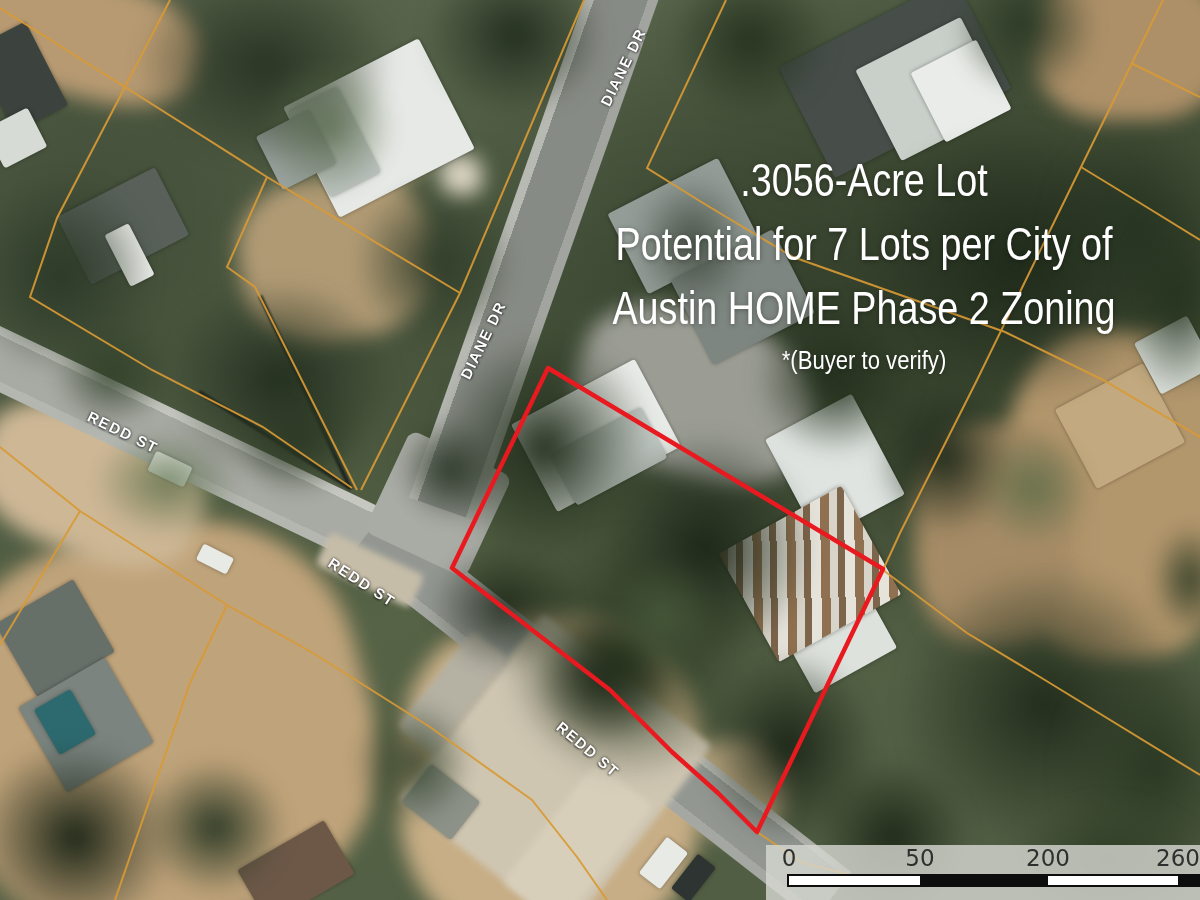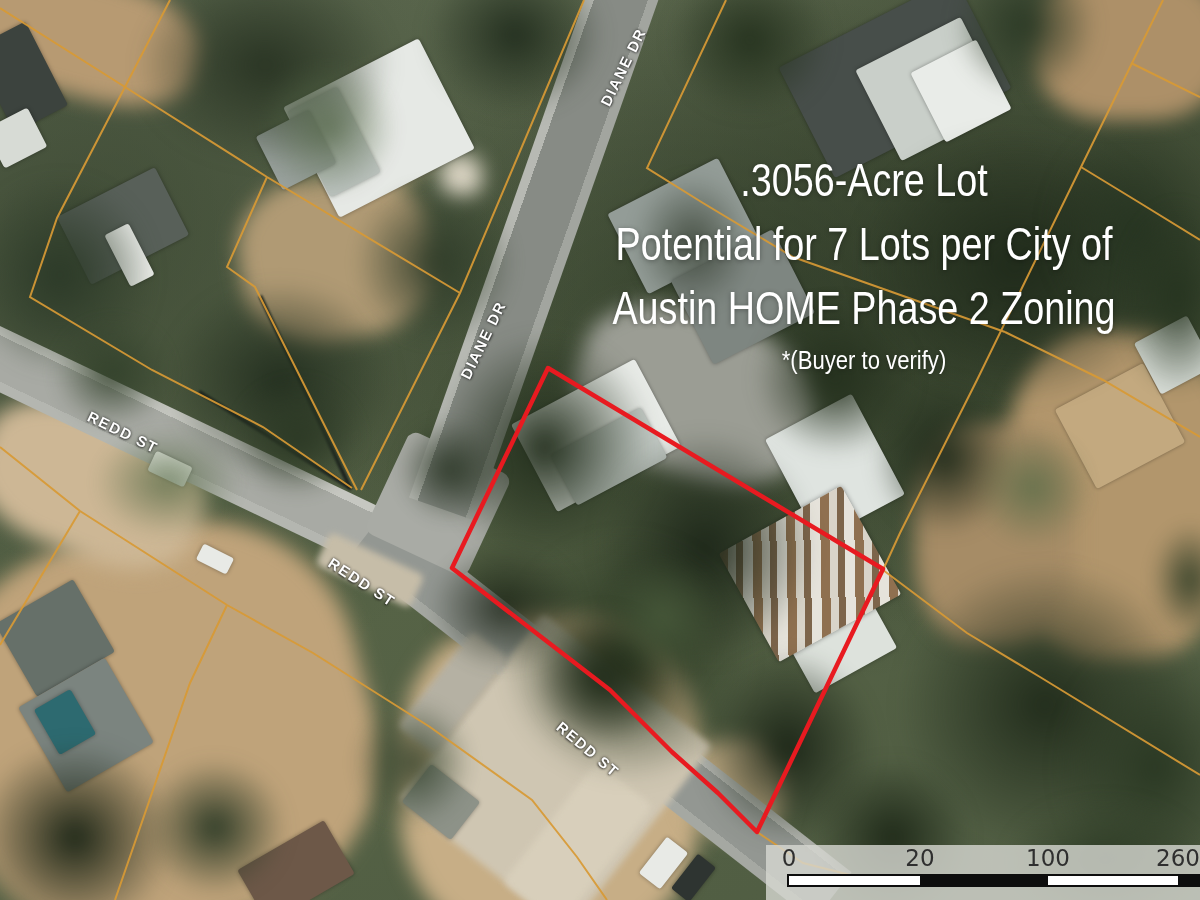--- a/index.html
+++ b/index.html
@@ -171,22 +171,22 @@
 
   <div id="headline">
     <div class="big">.3056-Acre Lot</div>
     <div class="big">Potential for 7 Lots per City of</div>
     <div class="big">Austin HOME Phase 2 Zoning</div>
     <div class="small">*(Buyer to verify)</div>
   </div>
 
   <div id="scalebar">
     <span class="tick" style="left:23px">0</span>
-    <span class="tick" style="left:154px">20</span>
-    <span class="tick" style="left:282px">100</span>
+    <span class="tick" style="left:154px">50</span>
+    <span class="tick" style="left:282px">200</span>
     <span class="tick" style="left:412px">260</span>
     <div class="bar">
       <span class="seg" style="width:131px;background:#fff"></span>
       <span class="seg" style="width:128px;background:#0d0d0d"></span>
       <span class="seg" style="width:130px;background:#fff"></span>
       <span class="seg" style="flex:1;background:#0d0d0d"></span>
     </div>
   </div>
 </div>
 

